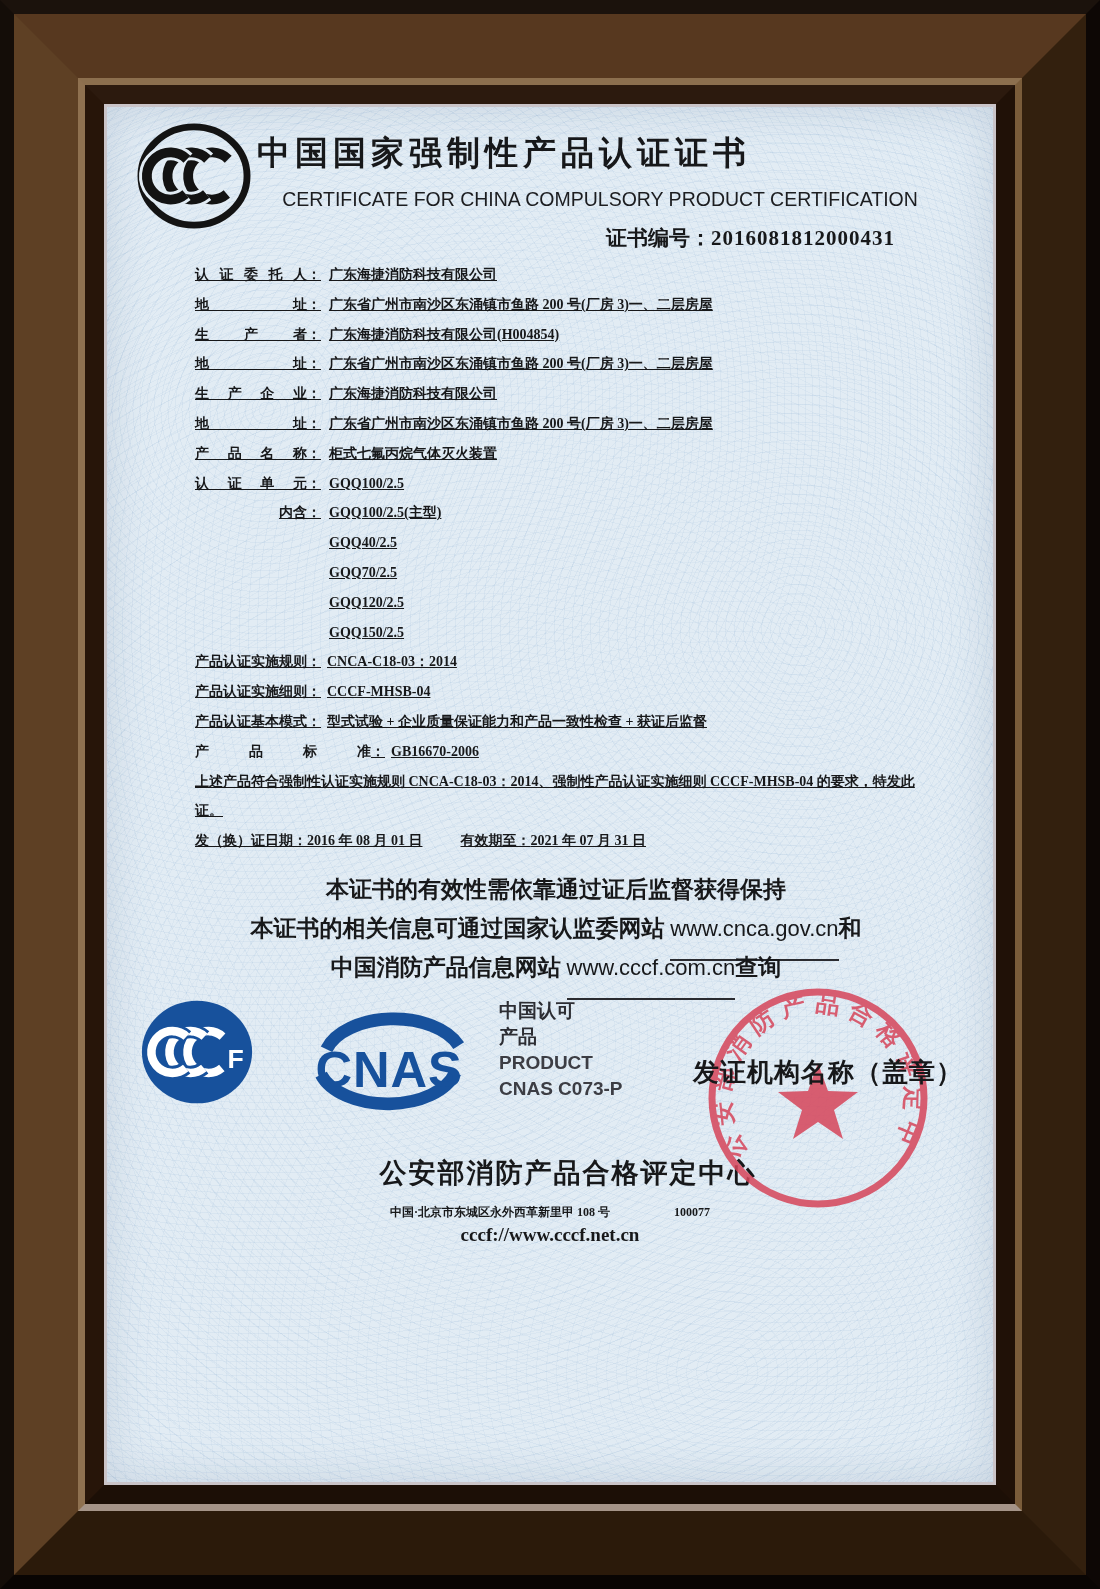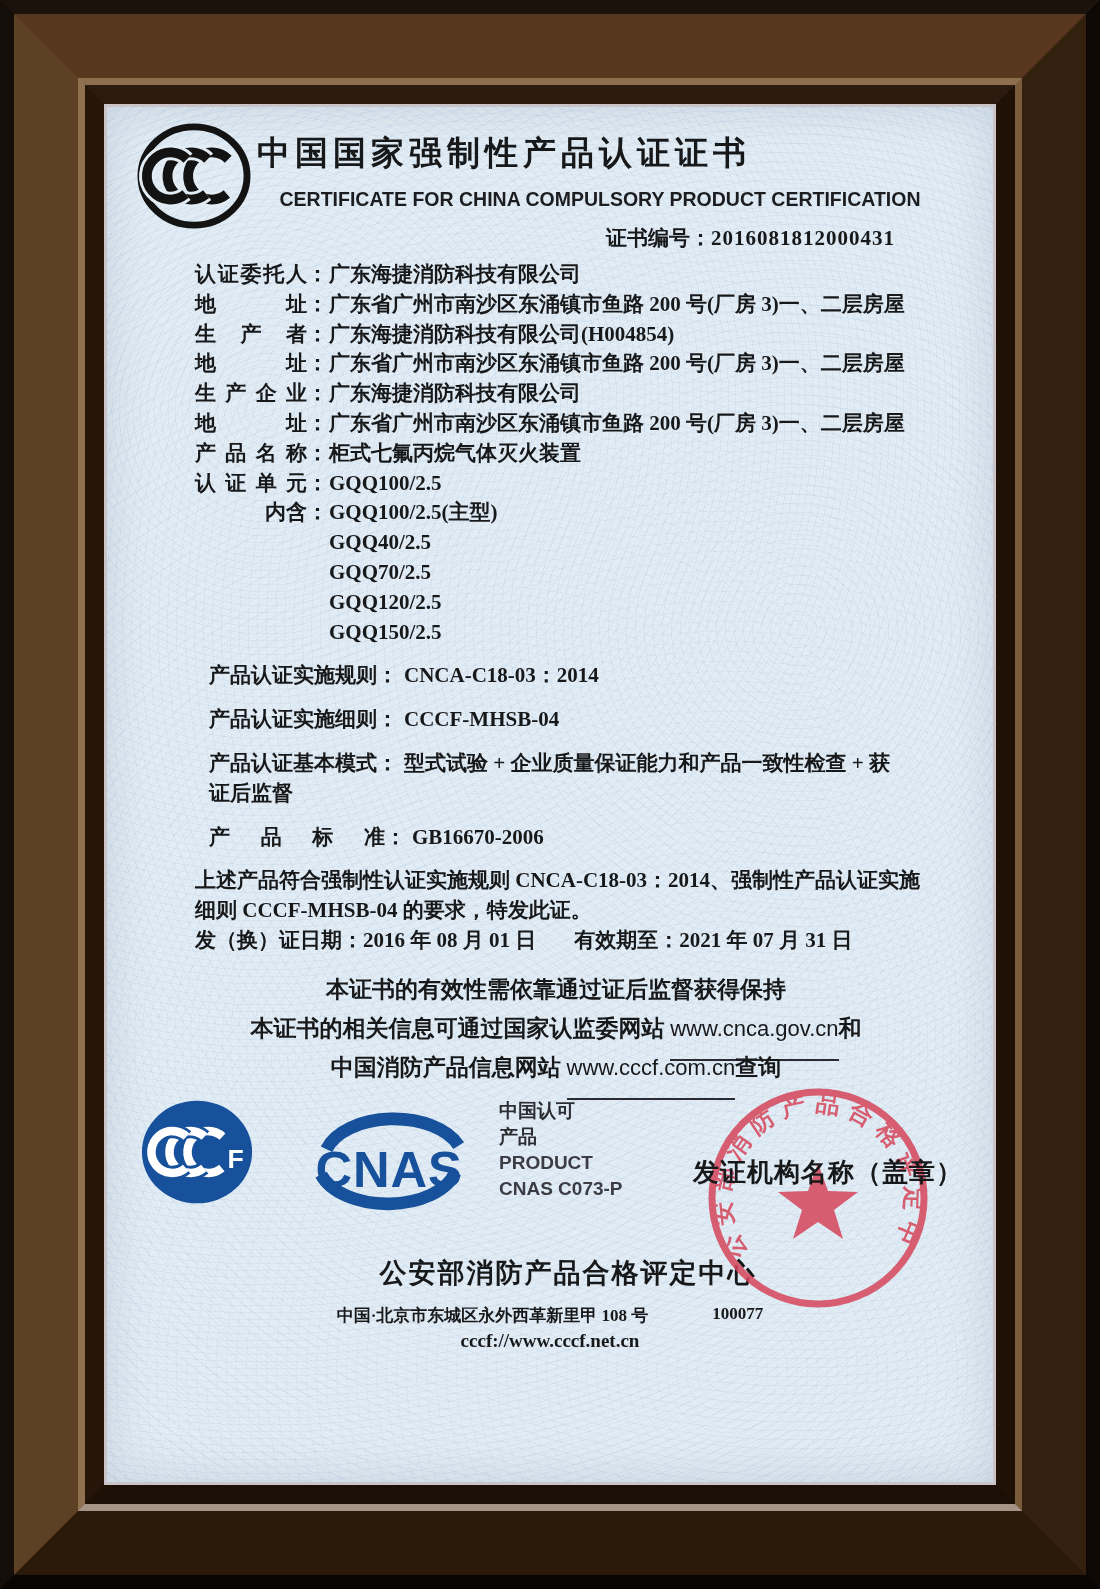--- a/index.html
+++ b/index.html
@@ -21,34 +21,34 @@
     background-image:
       repeating-radial-gradient(circle at 18% 22%, rgba(125,165,205,.10) 0 1px, transparent 1px 7px),
       repeating-radial-gradient(circle at 78% 38%, rgba(125,165,205,.10) 0 1px, transparent 1px 9px),
       repeating-radial-gradient(circle at 42% 68%, rgba(125,165,205,.08) 0 1px, transparent 1px 8px),
       repeating-radial-gradient(circle at 70% 92%, rgba(125,165,205,.08) 0 1px, transparent 1px 10px);
     box-shadow:inset 0 0 46px rgba(90,110,140,.20);}
   .header{position:relative;padding-top:18px;}
   .ccc-black{position:absolute;left:28px;top:14px;}
   .title{margin:6px 80px 0 150px;text-align:left;font-weight:700;
          font-size:33px;letter-spacing:5px;}
-  .subtitle{margin:12px 50px 0 150px;text-align:center;font-size:19.5px;font-weight:700;
+  .subtitle{margin:12px 50px 0 150px;text-align:center;font-size:19.5px;font-weight:400;
             font-family:"Liberation Sans","DejaVu Sans",sans-serif;color:#1c1d20;}
   .certno{text-align:right;padding-right:98px;margin-top:13px;font-size:21px;font-weight:700;padding-left:28px;}
   .certno .num{font-weight:600;letter-spacing:1px;}
   
-  .bodytxt{margin:8px 72px 0 88px;font-size:21px;line-height:29.8px;}
+  .bodytxt{margin:8px 72px 0 88px;font-size:14px;line-height:29.8px;text-decoration:underline;}
   .row{display:flex;}
   .lbl{display:inline-block;width:112px;font-weight:700;text-align:justify;
        text-align-last:justify;text-justify:inter-character;flex:0 0 112px;}
   .lbl.inner{text-align-last:right;}
   .fcolon{width:22px;flex:0 0 22px;font-weight:700;}
   .val{flex:1;font-weight:700;}
   .spacer{width:134px;flex:0 0 134px;}
-  .rule{margin:14px;font-weight:700;}
+  .rule{margin:0;font-weight:700;}
   .rlbl{font-weight:700;}
   .rlbl-wide{display:inline-block;width:176px;text-align:justify;
              text-align-last:justify;text-justify:inter-character;}
   .rcolon{margin-right:6px;}
   .statement{margin:0;font-weight:700;}
   .first-issue{margin:0 0 0 300px;font-weight:700;}
   .issue-line{margin:0;font-weight:700;}
   .valid-lbl{margin-left:38px;}
   
   .notes{margin-top:14px;text-align:center;font-size:23px;line-height:39px;
@@ -62,21 +62,21 @@
   .accred{position:absolute;left:392px;top:5px;font-size:19px;line-height:26px;
           font-weight:700;color:#2c2d33;}
   .accred .latin{font-family:"Liberation Sans","DejaVu Sans",sans-serif;color:#3c3d44;}
   .issuer{position:absolute;left:586px;top:62px;font-size:26px;font-weight:700;
           letter-spacing:1px;white-space:nowrap;z-index:2;}
   .stamp{position:absolute;left:596px;top:-10px;z-index:1;}
   
   .org{margin-top:0;text-align:center;padding-left:36px;font-size:27px;
        font-weight:700;letter-spacing:2px;}
   .addr{margin-top:13px;display:flex;justify-content:center;gap:64px;
-        font-size:17px;font-weight:600;}
+        font-size:12px;font-weight:600;align-items:center;}
   .website{margin-top:3px;text-align:center;font-size:19px;font-weight:700;}
 </style>
 </head>
 <body>
 
 <div class="photo">
  <div class="f1">
   <div class="f2">
    <div class="f3">
     <div class="f4">

